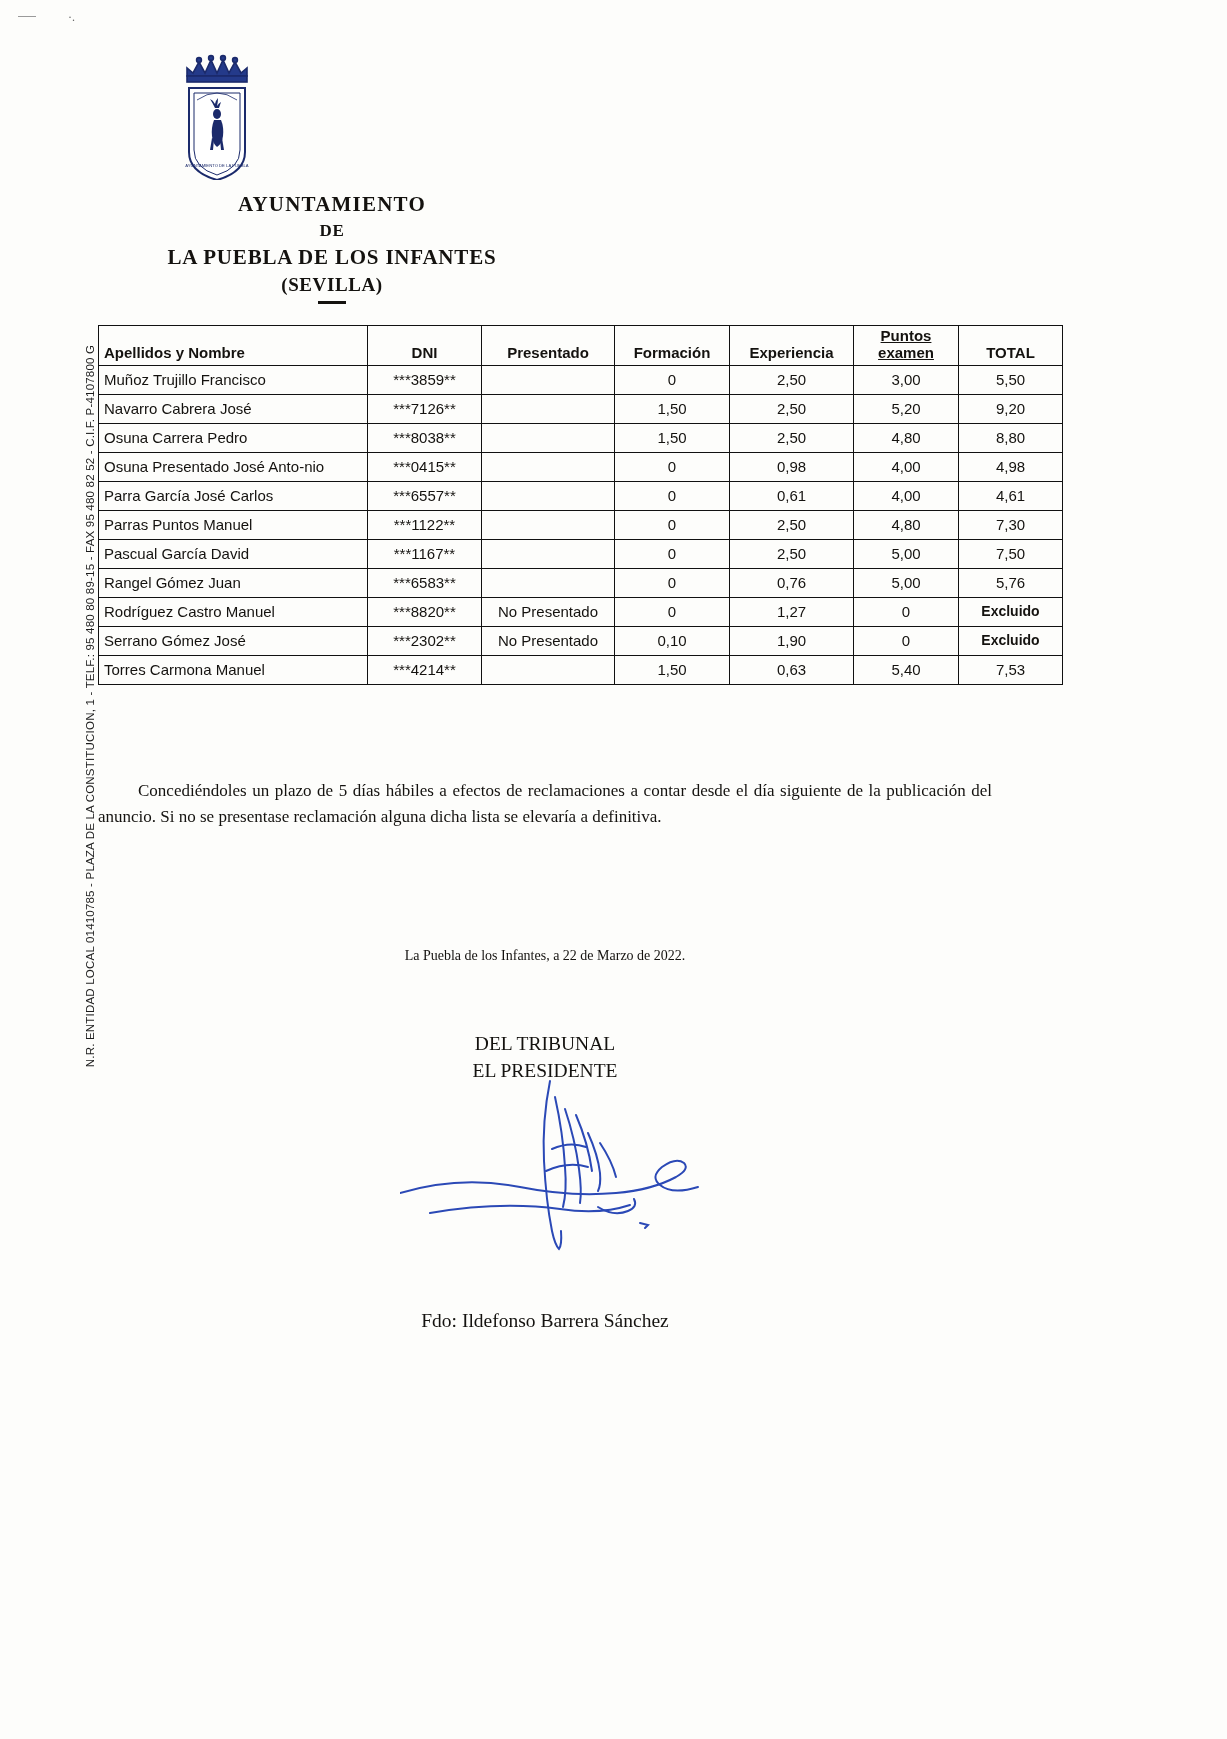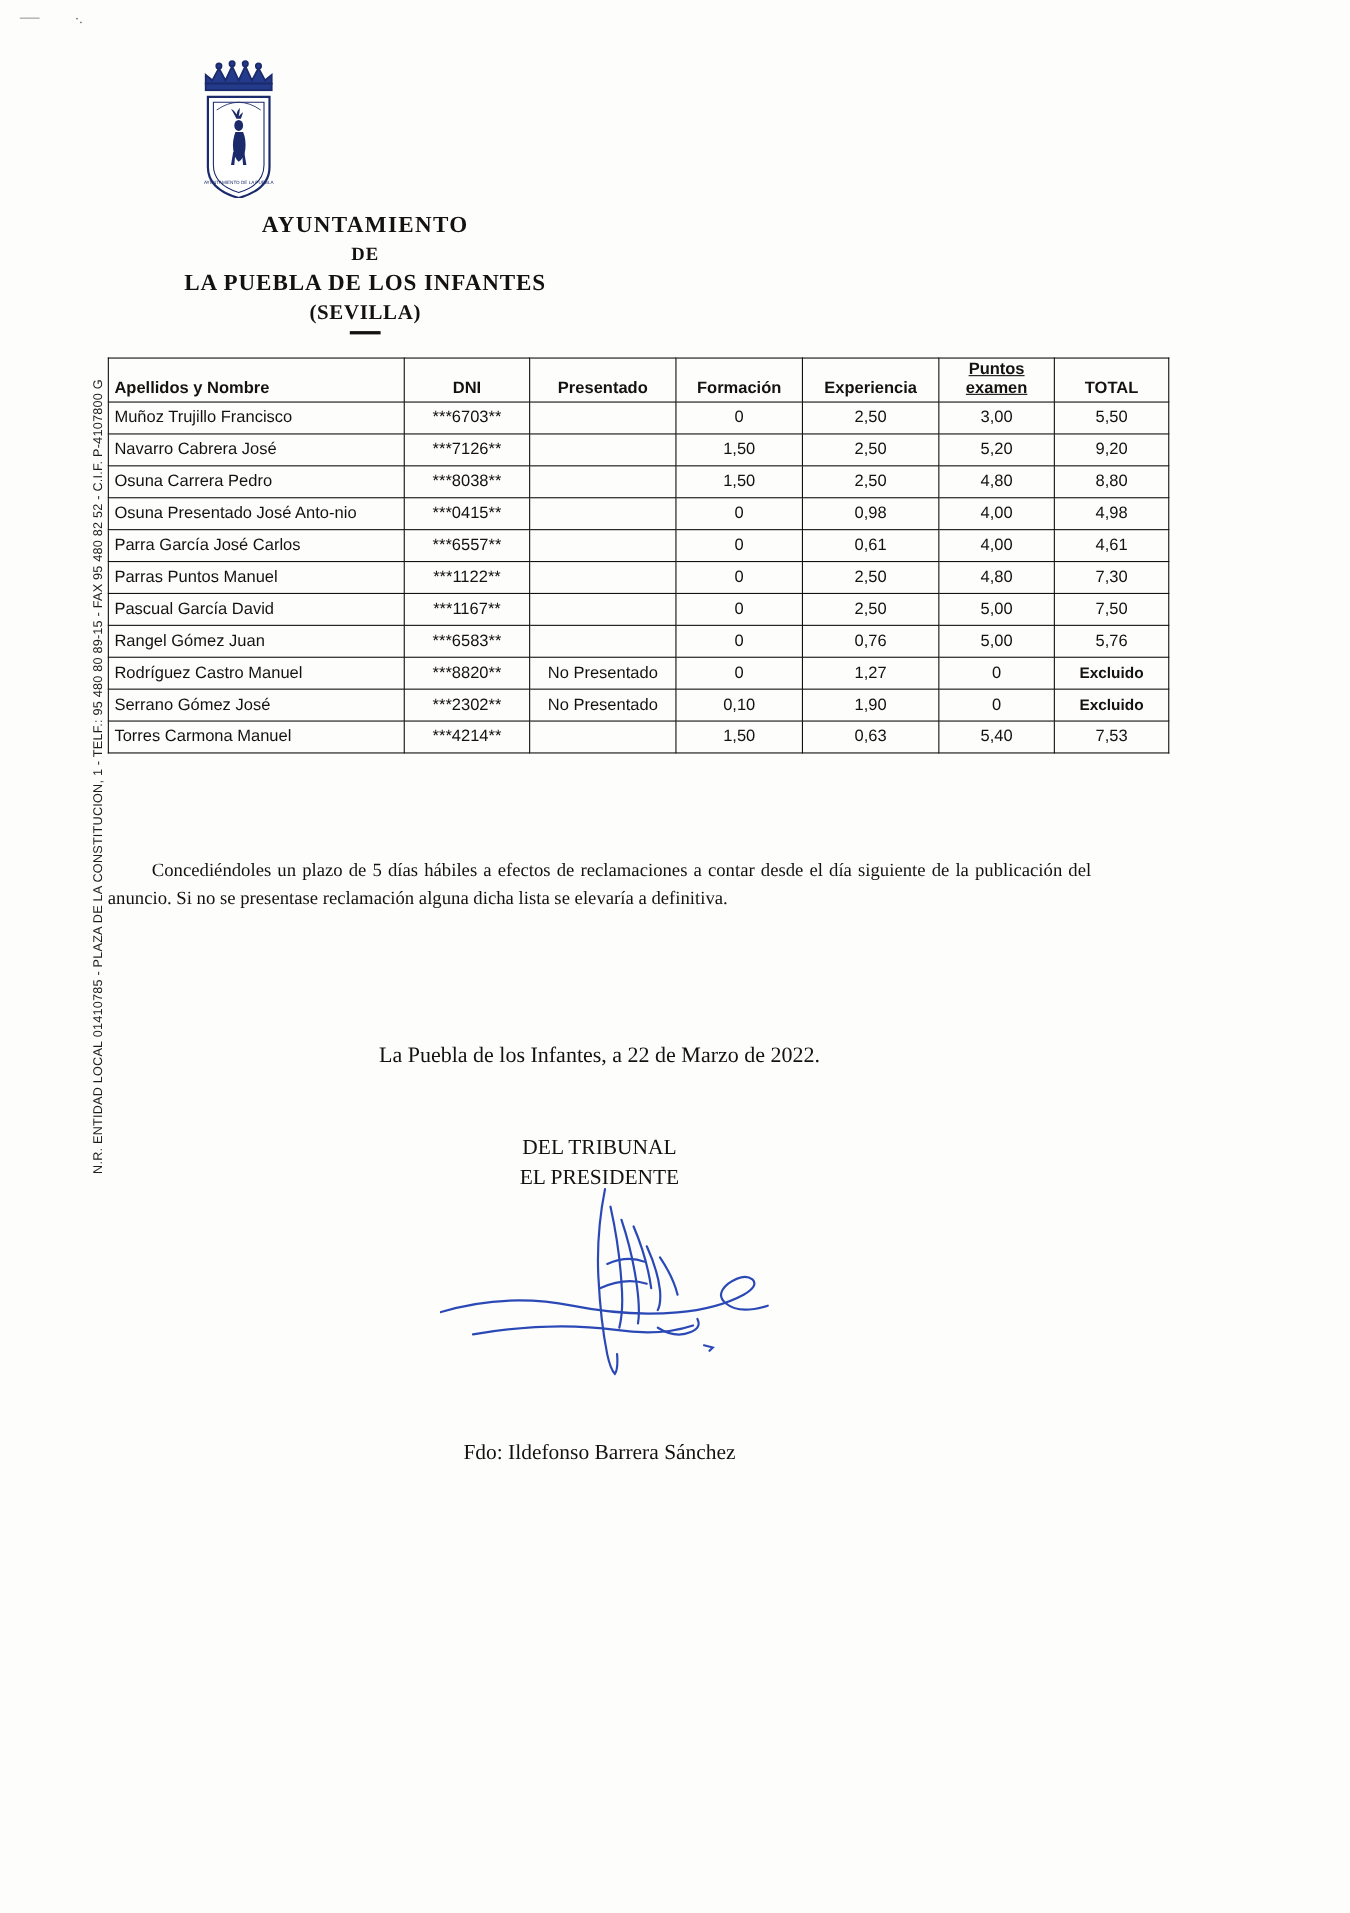--- a/index.html
+++ b/index.html
@@ -135,21 +135,21 @@
     text-align: justify;
     text-indent: 40px;
   }
 
   .place-date {
     position: absolute;
     left: 98px;
     top: 948px;
     width: 894px;
     text-align: center;
-    font-size: 20px;
+    font-size: 14px;
   }
 
   .signature-title {
     position: absolute;
     left: 98px;
     top: 1030px;
     width: 894px;
     text-align: center;
     font-size: 19.5px;
     line-height: 1.4;
@@ -249,21 +249,21 @@
           <th class="c-punt">
             <span class="th-two-line">Puntos</span>
             <span class="th-two-line">examen</span>
           </th>
           <th class="c-tot">TOTAL</th>
         </tr>
       </thead>
       <tbody id="results-body">
           <tr>
             <td class="c-name">Muñoz Trujillo Francisco</td>
-            <td class="c-dni">***6703**</td>
+            <td class="c-dni">***3859**</td>
             <td class="c-pres"></td>
             <td class="c-form">0</td>
             <td class="c-exp">2,50</td>
             <td class="c-punt">3,00</td>
             <td class="c-tot">5,50</td>
           </tr>
           <tr>
             <td class="c-name">Navarro Cabrera José</td>
             <td class="c-dni">***7126**</td>
             <td class="c-pres"></td>

